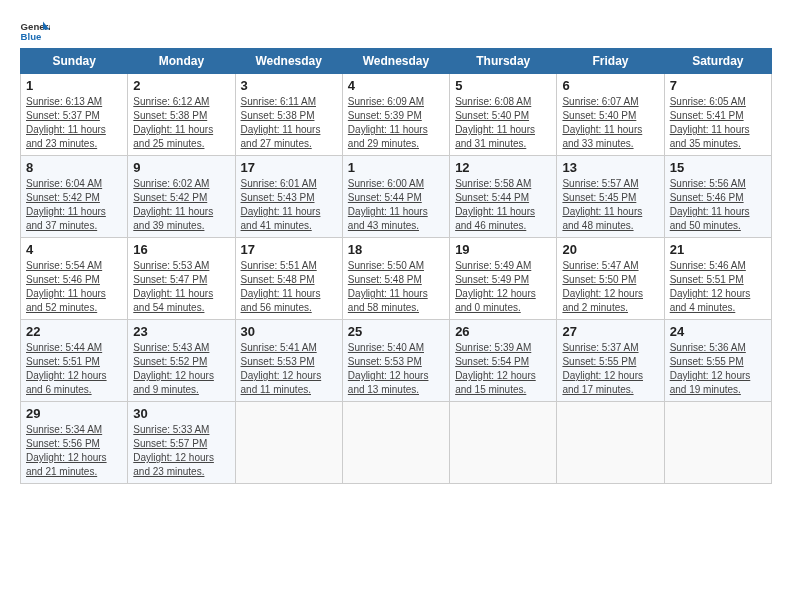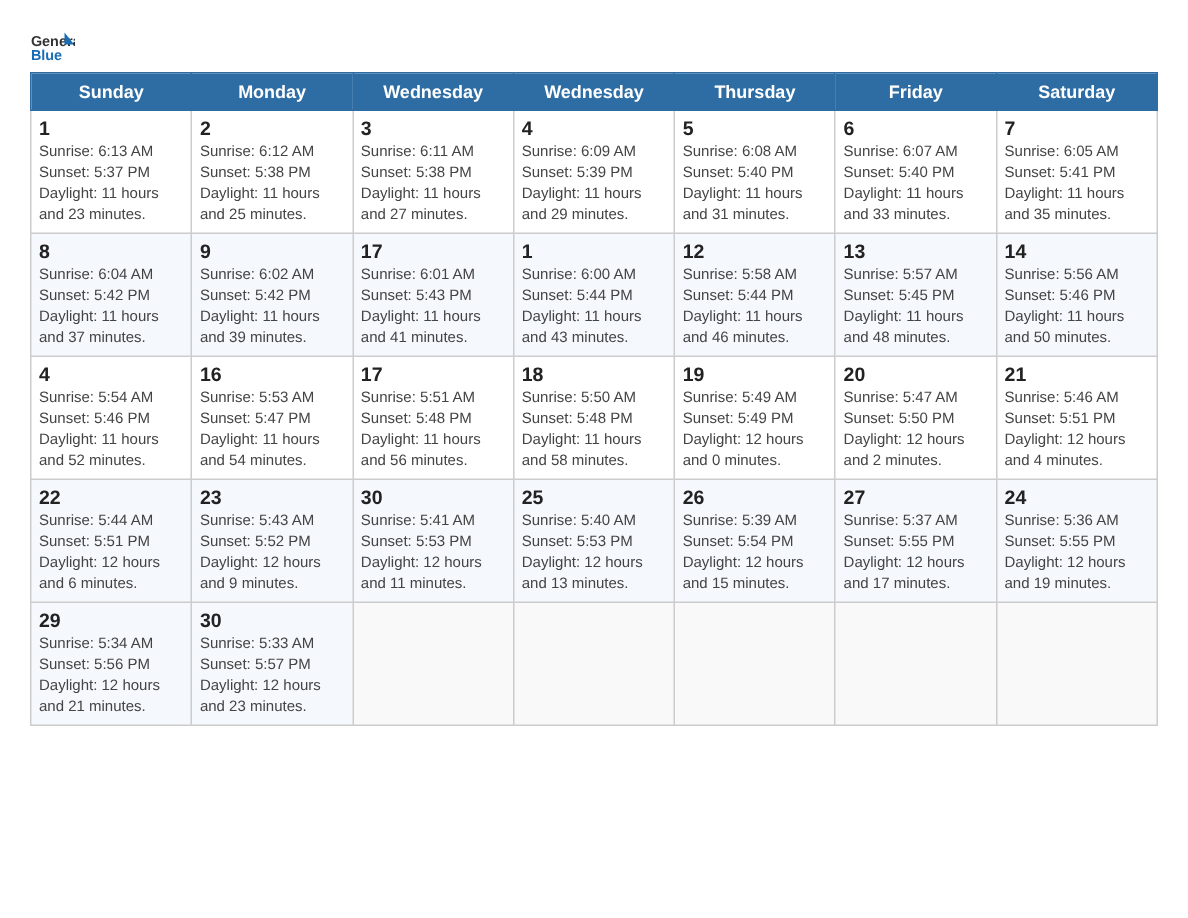--- a/index.html
+++ b/index.html
@@ -66,20 +66,21 @@
       font-size: 13px;
       font-weight: bold;
       color: #222;
       display: block;
       margin-bottom: 2px;
     }
     .day-info {
       color: #444;
       font-size: 10px;
       line-height: 1.4;
+      text-decoration: underline;
     }
     .empty-cell {
       background: #f9f9f9 !important;
     }
     .calendar tbody tr:last-child td {
       background: #f5f8fc;
       margin-top: 48px;
     }
   </style>
 </head>
@@ -213,21 +214,21 @@
       </td>
         <td>
         <span class="day-number">13</span>
         <div class="day-info">
           Sunrise: 5:57 AM<br>
           Sunset: 5:45 PM<br>
           Daylight: 11 hours and 48 minutes.
         </div>
       </td>
         <td>
-        <span class="day-number">14</span>
+        <span class="day-number">15</span>
         <div class="day-info">
           Sunrise: 5:56 AM<br>
           Sunset: 5:46 PM<br>
           Daylight: 11 hours and 50 minutes.
         </div>
       </td>
       </tr>
       <tr>
         <td>
         <span class="day-number">4</span>

